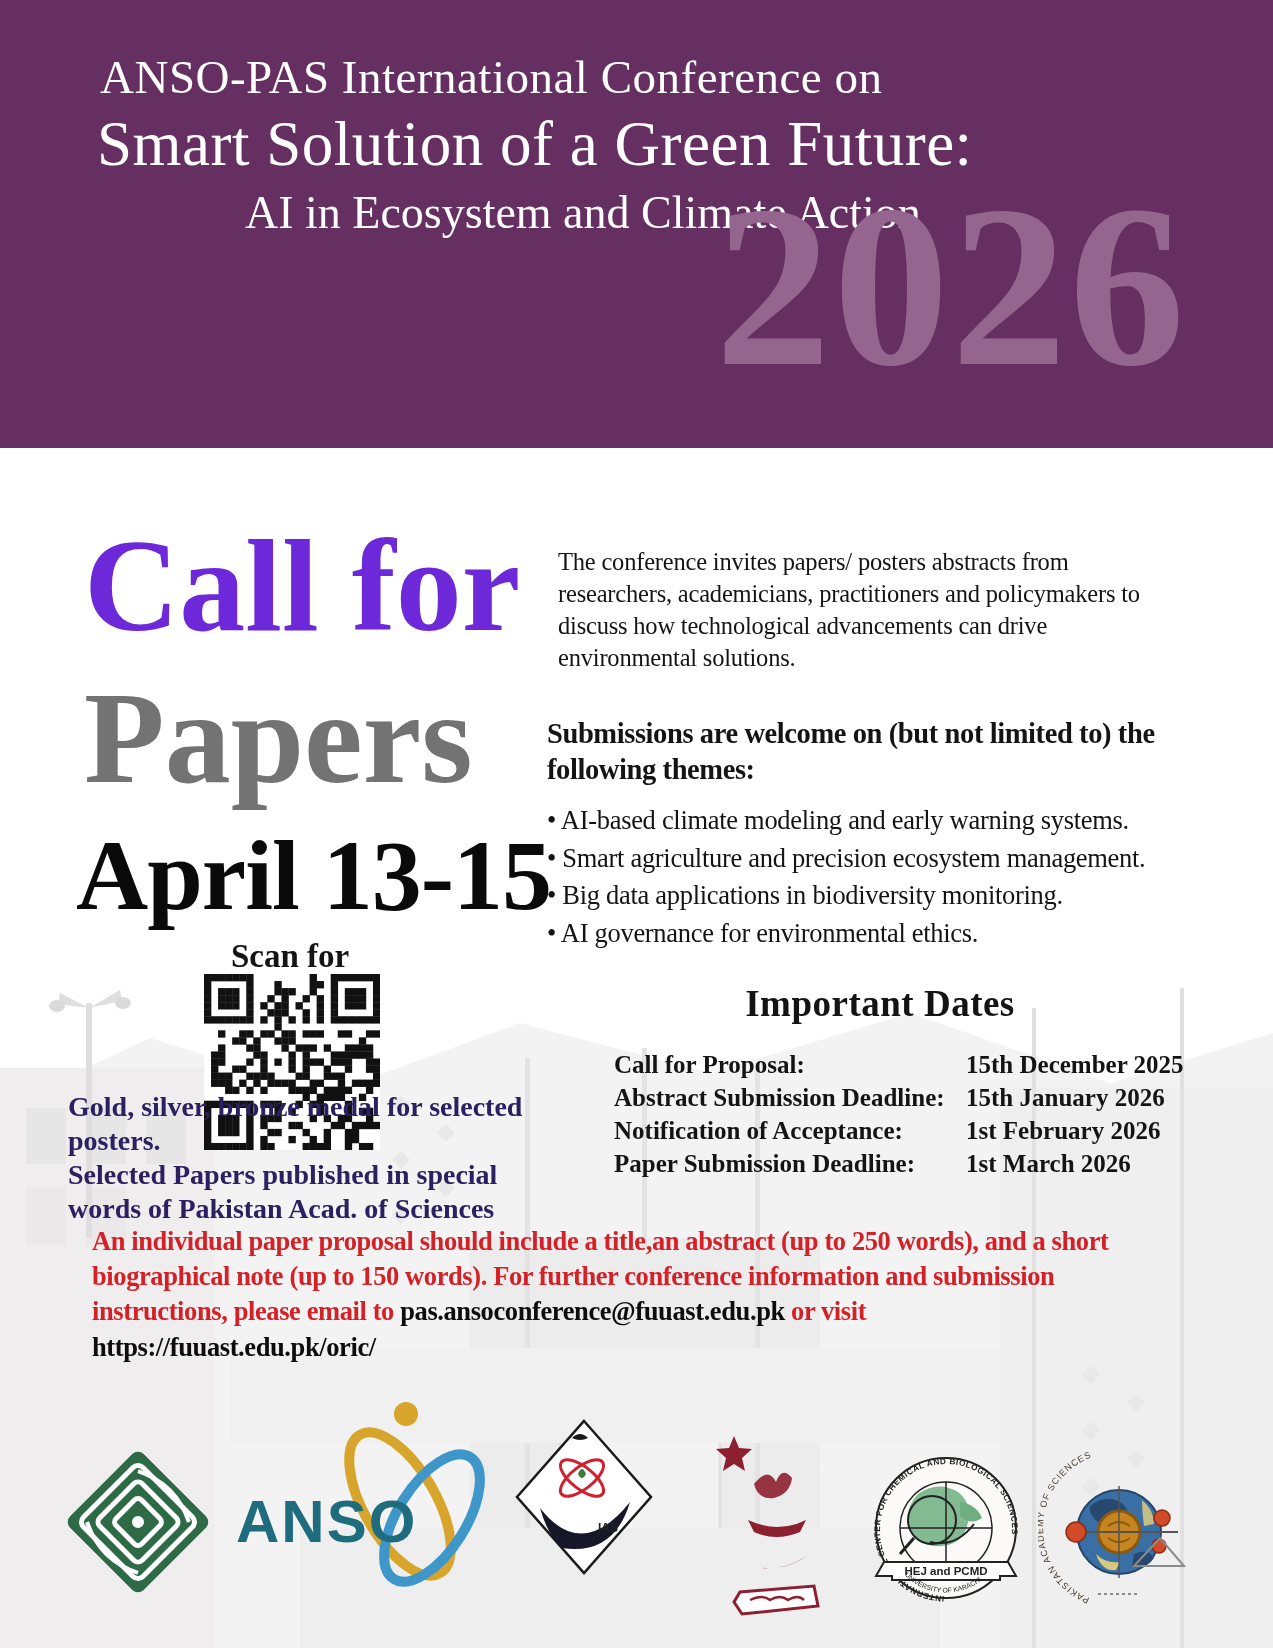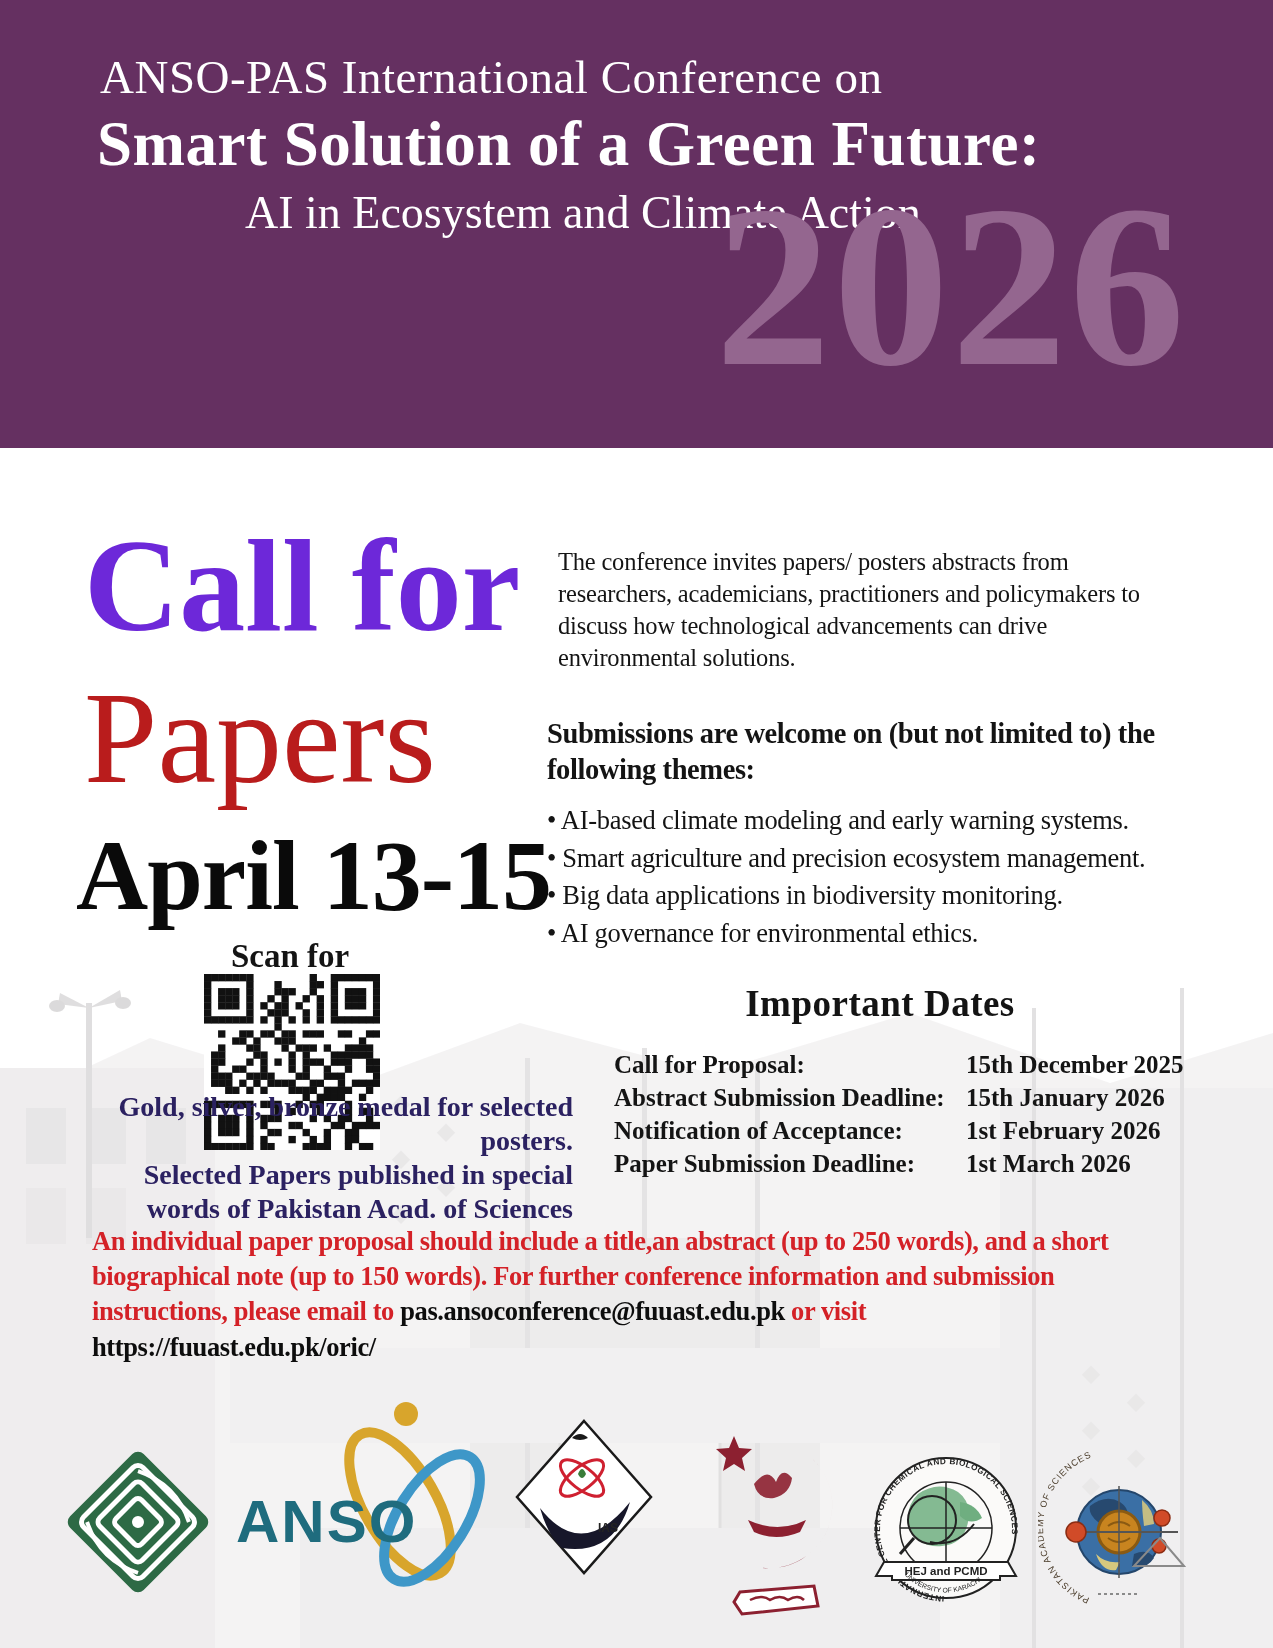--- a/index.html
+++ b/index.html
@@ -5,32 +5,32 @@
   html,body{margin:0;padding:0;background:#ffffff;}
   .poster{
     position:relative;width:1273px;height:1648px;margin:0 auto;
     background:#ffffff;overflow:hidden;
     font-family:"Liberation Serif", serif;color:#141414;
   }
   .abs{position:absolute;}
   
   .banner{left:0;top:0;width:1273px;height:448px;background:#653061;z-index:1;}
   .banner-line1{left:100px;top:50px;font-size:47px;color:#ffffff;letter-spacing:.5px;z-index:2;}
-  .banner-line2{left:97px;top:108px;font-size:63px;font-weight:bold;color:#ffffff;letter-spacing:.5px;z-index:2;}
+  .banner-line2{left:97px;top:108px;font-size:63px;font-weight:normal;color:#ffffff;letter-spacing:.5px;z-index:2;}
   .banner-line3{left:245px;top:186px;font-size:46px;color:#ffffff;z-index:2;}
   .banner-year{right:86px;top:158px;font-size:232px;font-weight:bold;color:#94668f;line-height:1.1;z-index:2;letter-spacing:2px;}
   
   .watermark{left:0;top:448px;width:1273px;height:1200px;z-index:0;pointer-events:none;}
   
   .call-1{left:84px;top:520px;font-size:132px;font-weight:bold;color:#6d28d9;line-height:1;z-index:2;}
-  .call-2{left:84px;top:672px;font-size:132px;font-weight:normal;color:#b91c1c;line-height:1;z-index:2;}
+  .call-2{left:84px;top:672px;font-size:132px;font-weight:bold;color:#737373;line-height:1;z-index:2;}
   .april{left:76px;top:826px;font-size:100px;font-weight:bold;color:#0a0a0a;line-height:1;z-index:2;letter-spacing:-1px;}
   .scan-label{left:150px;top:938px;width:280px;text-align:center;font-size:33px;font-weight:bold;z-index:2;}
   .qr-box{left:204px;top:974px;width:176px;height:176px;background:#ffffff;z-index:2;}
-  .awards{left:68px;top:1090px;width:505px;font-size:28px;font-weight:bold;color:#2b2161;line-height:1.22;z-index:2;text-align:right;}
+  .awards{left:68px;top:1090px;width:505px;font-size:28px;font-weight:bold;color:#2b2161;line-height:1.22;z-index:2;}
   
   .intro{left:558px;top:546px;width:590px;font-size:24.5px;line-height:1.3;letter-spacing:-.2px;z-index:2;}
   .themes-heading{left:547px;top:716px;width:655px;font-size:28.5px;font-weight:bold;line-height:1.26;letter-spacing:-.4px;z-index:2;}
   .themes-list{left:547px;top:802px;width:660px;font-size:26.5px;line-height:1.42;letter-spacing:-.3px;z-index:2;list-style:none;margin:0;padding:0;}
   .themes-list li::before{content:"• ";}
   .dates-heading{left:640px;top:982px;width:480px;text-align:center;font-size:37px;font-weight:bold;z-index:2;letter-spacing:.5px;}
   .dates-table{left:614px;top:1048px;width:600px;display:grid;grid-template-columns:352px auto;
     font-size:25px;font-weight:bold;line-height:1.32;z-index:2;column-gap:0;}
   
   .note{left:92px;top:1224px;width:1100px;font-size:26.5px;font-weight:bold;line-height:1.33;letter-spacing:-.4px;z-index:2;color:#d42127;}

